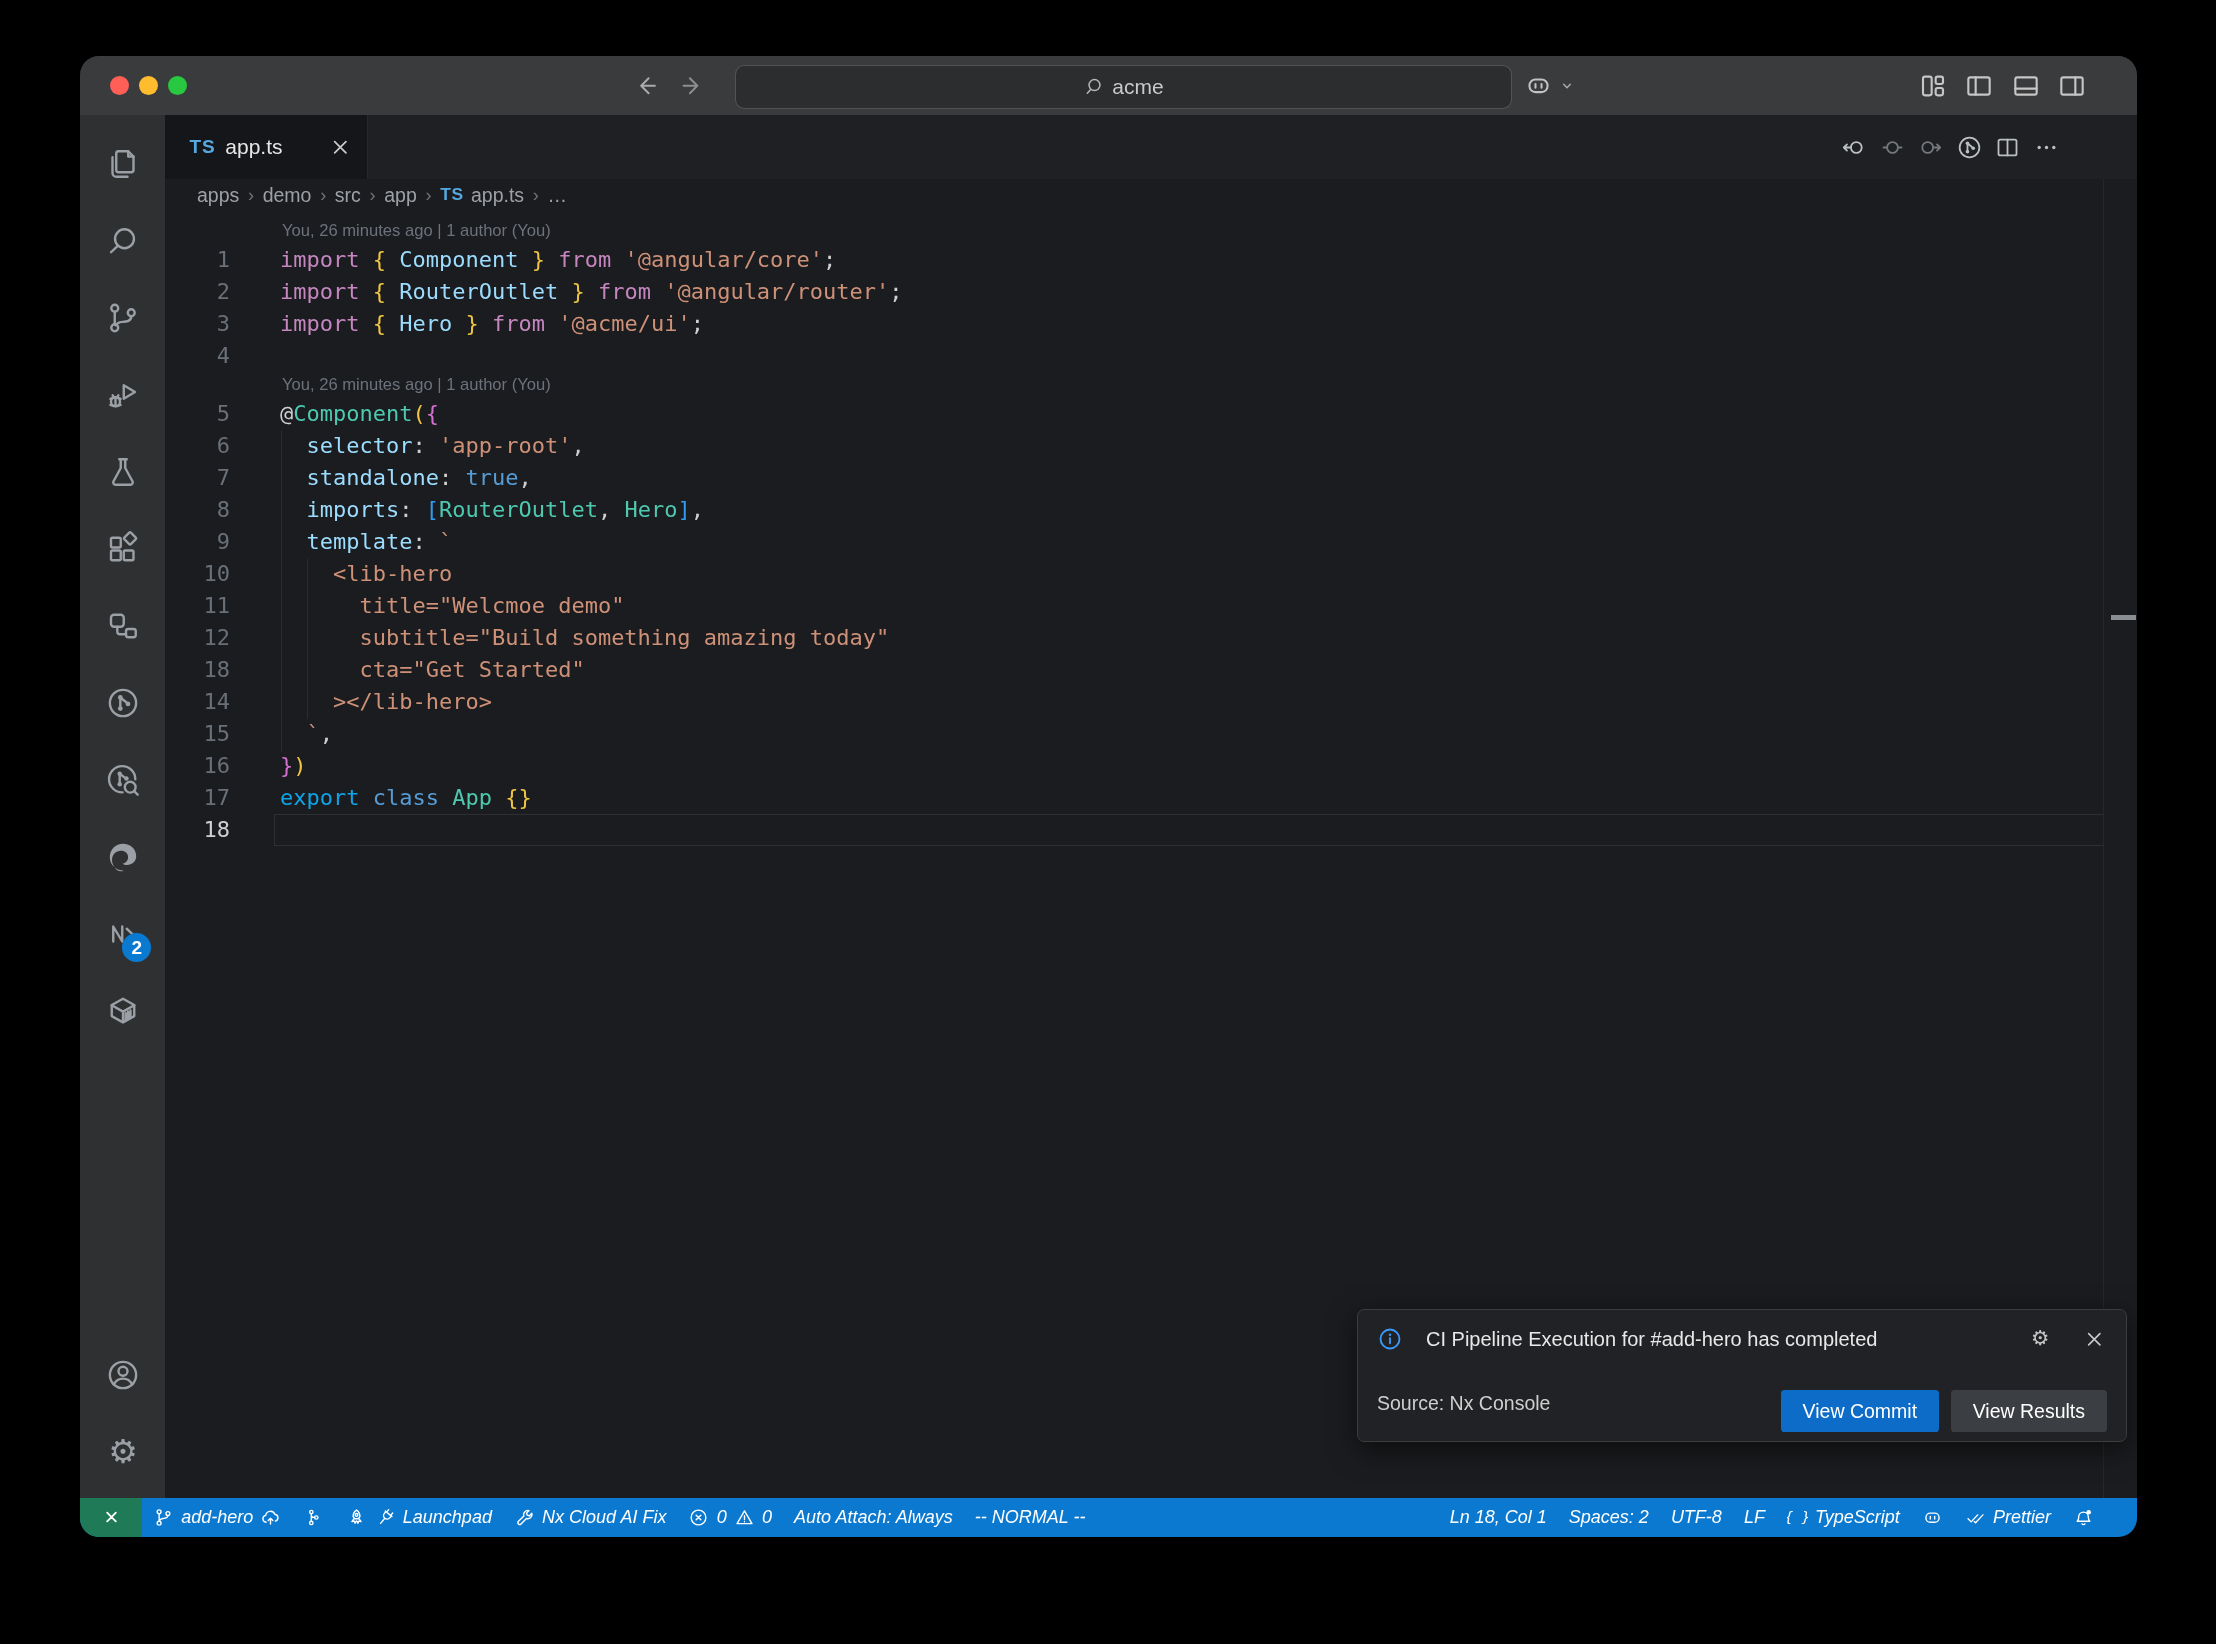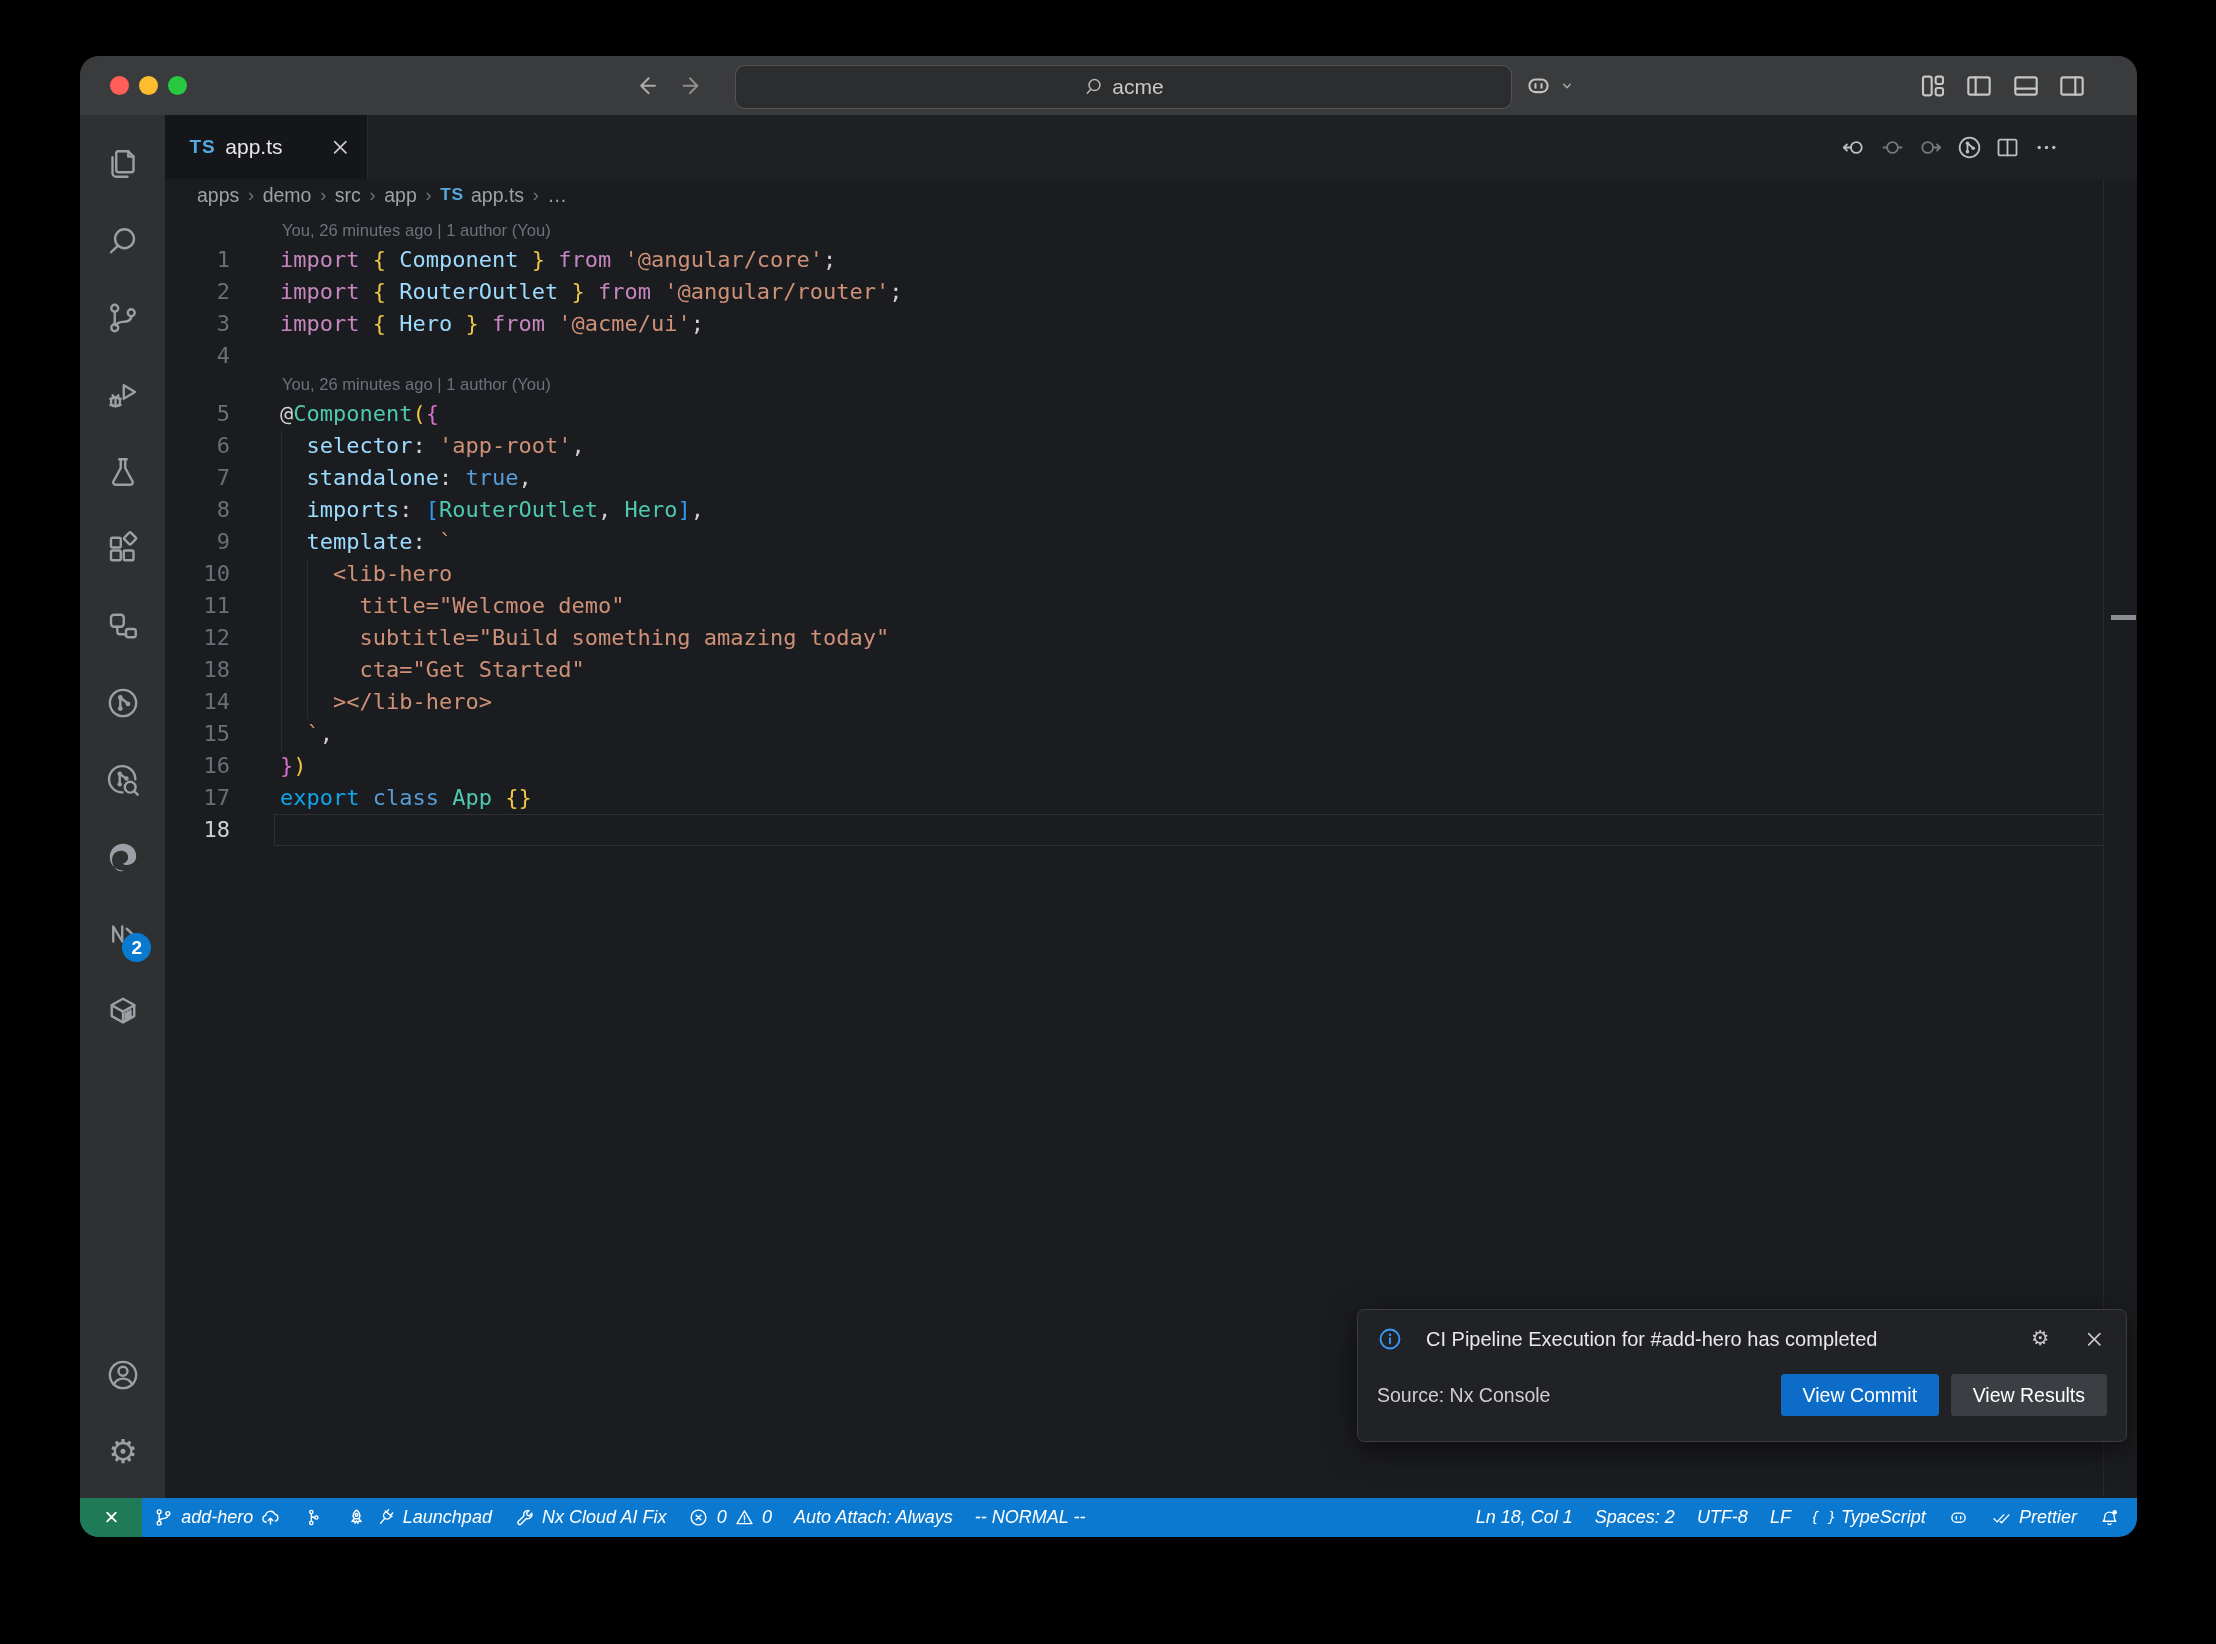--- a/index.html
+++ b/index.html
@@ -64,30 +64,30 @@
   .toast{position:absolute;right:10px;bottom:56px;width:770px;height:133px;background:#212226;
     border:0.7px solid #3c3d40;border-radius:7.2px;box-shadow:0 7.2px 29px rgba(0,0,0,.55);
     padding:16px 19px;box-sizing:border-box;z-index:5;}
   .toast-head{display:flex;align-items:center;gap:23px;}
   .toast-head .icon.info{width:26px;height:26px;color:#3b99fc;flex:none;}
   .toast-title{color:#e8e8e8;font-size:20px;flex:1;white-space:nowrap;overflow:hidden;}
   .toast-head .hbtn{width:24.6px;height:24.6px;color:#c7c7c7;margin-left:7.2px;flex:none;}
   .toast-foot{display:flex;align-items:center;margin-top:22px;}
   .toast-source{color:#cfcfcf;font-size:19.5px;flex:1;}
   .tbtn{height:42px;border-radius:3.6px;font-size:19.5px;color:#fff;display:flex;align-items:center;
-    padding:0 22px;margin-left:11.6px;}
+    padding:0 22px;margin-left:11.6px;margin-top:16px;}
   .tbtn.primary{background:#0d6cc8;}
   .tbtn.secondary{background:#3b3e42;}
   
   .statusbar{position:absolute;left:0;right:0;bottom:0;height:39px;background:#0b79d0;display:flex;
     align-items:center;color:#fff;font-size:18px;font-style:italic;}
   .sb-remote{width:62px;height:100%;background:#1f7b57;display:flex;align-items:center;justify-content:center;flex:none;}
   .sb-remote .icon{width:23px;height:23px;}
   .sb-left{display:flex;align-items:center;height:100%;flex:1;}
-  .sb-right{display:flex;align-items:center;height:100%;padding-right:6px;}
+  .sb-right{display:flex;align-items:center;height:100%;padding-right:32px;}
   .sb-item{display:flex;align-items:center;gap:7.2px;padding:0 11px;height:100%;}
   .sb-item .icon{width:21px;height:21px;}
   .icon{display:inline-flex;align-items:center;justify-content:center;}
   .icon svg{width:100%;height:100%;}
 </style>
 </head>
 <body>
 
 <div class="desktop">
   <div class="window">

